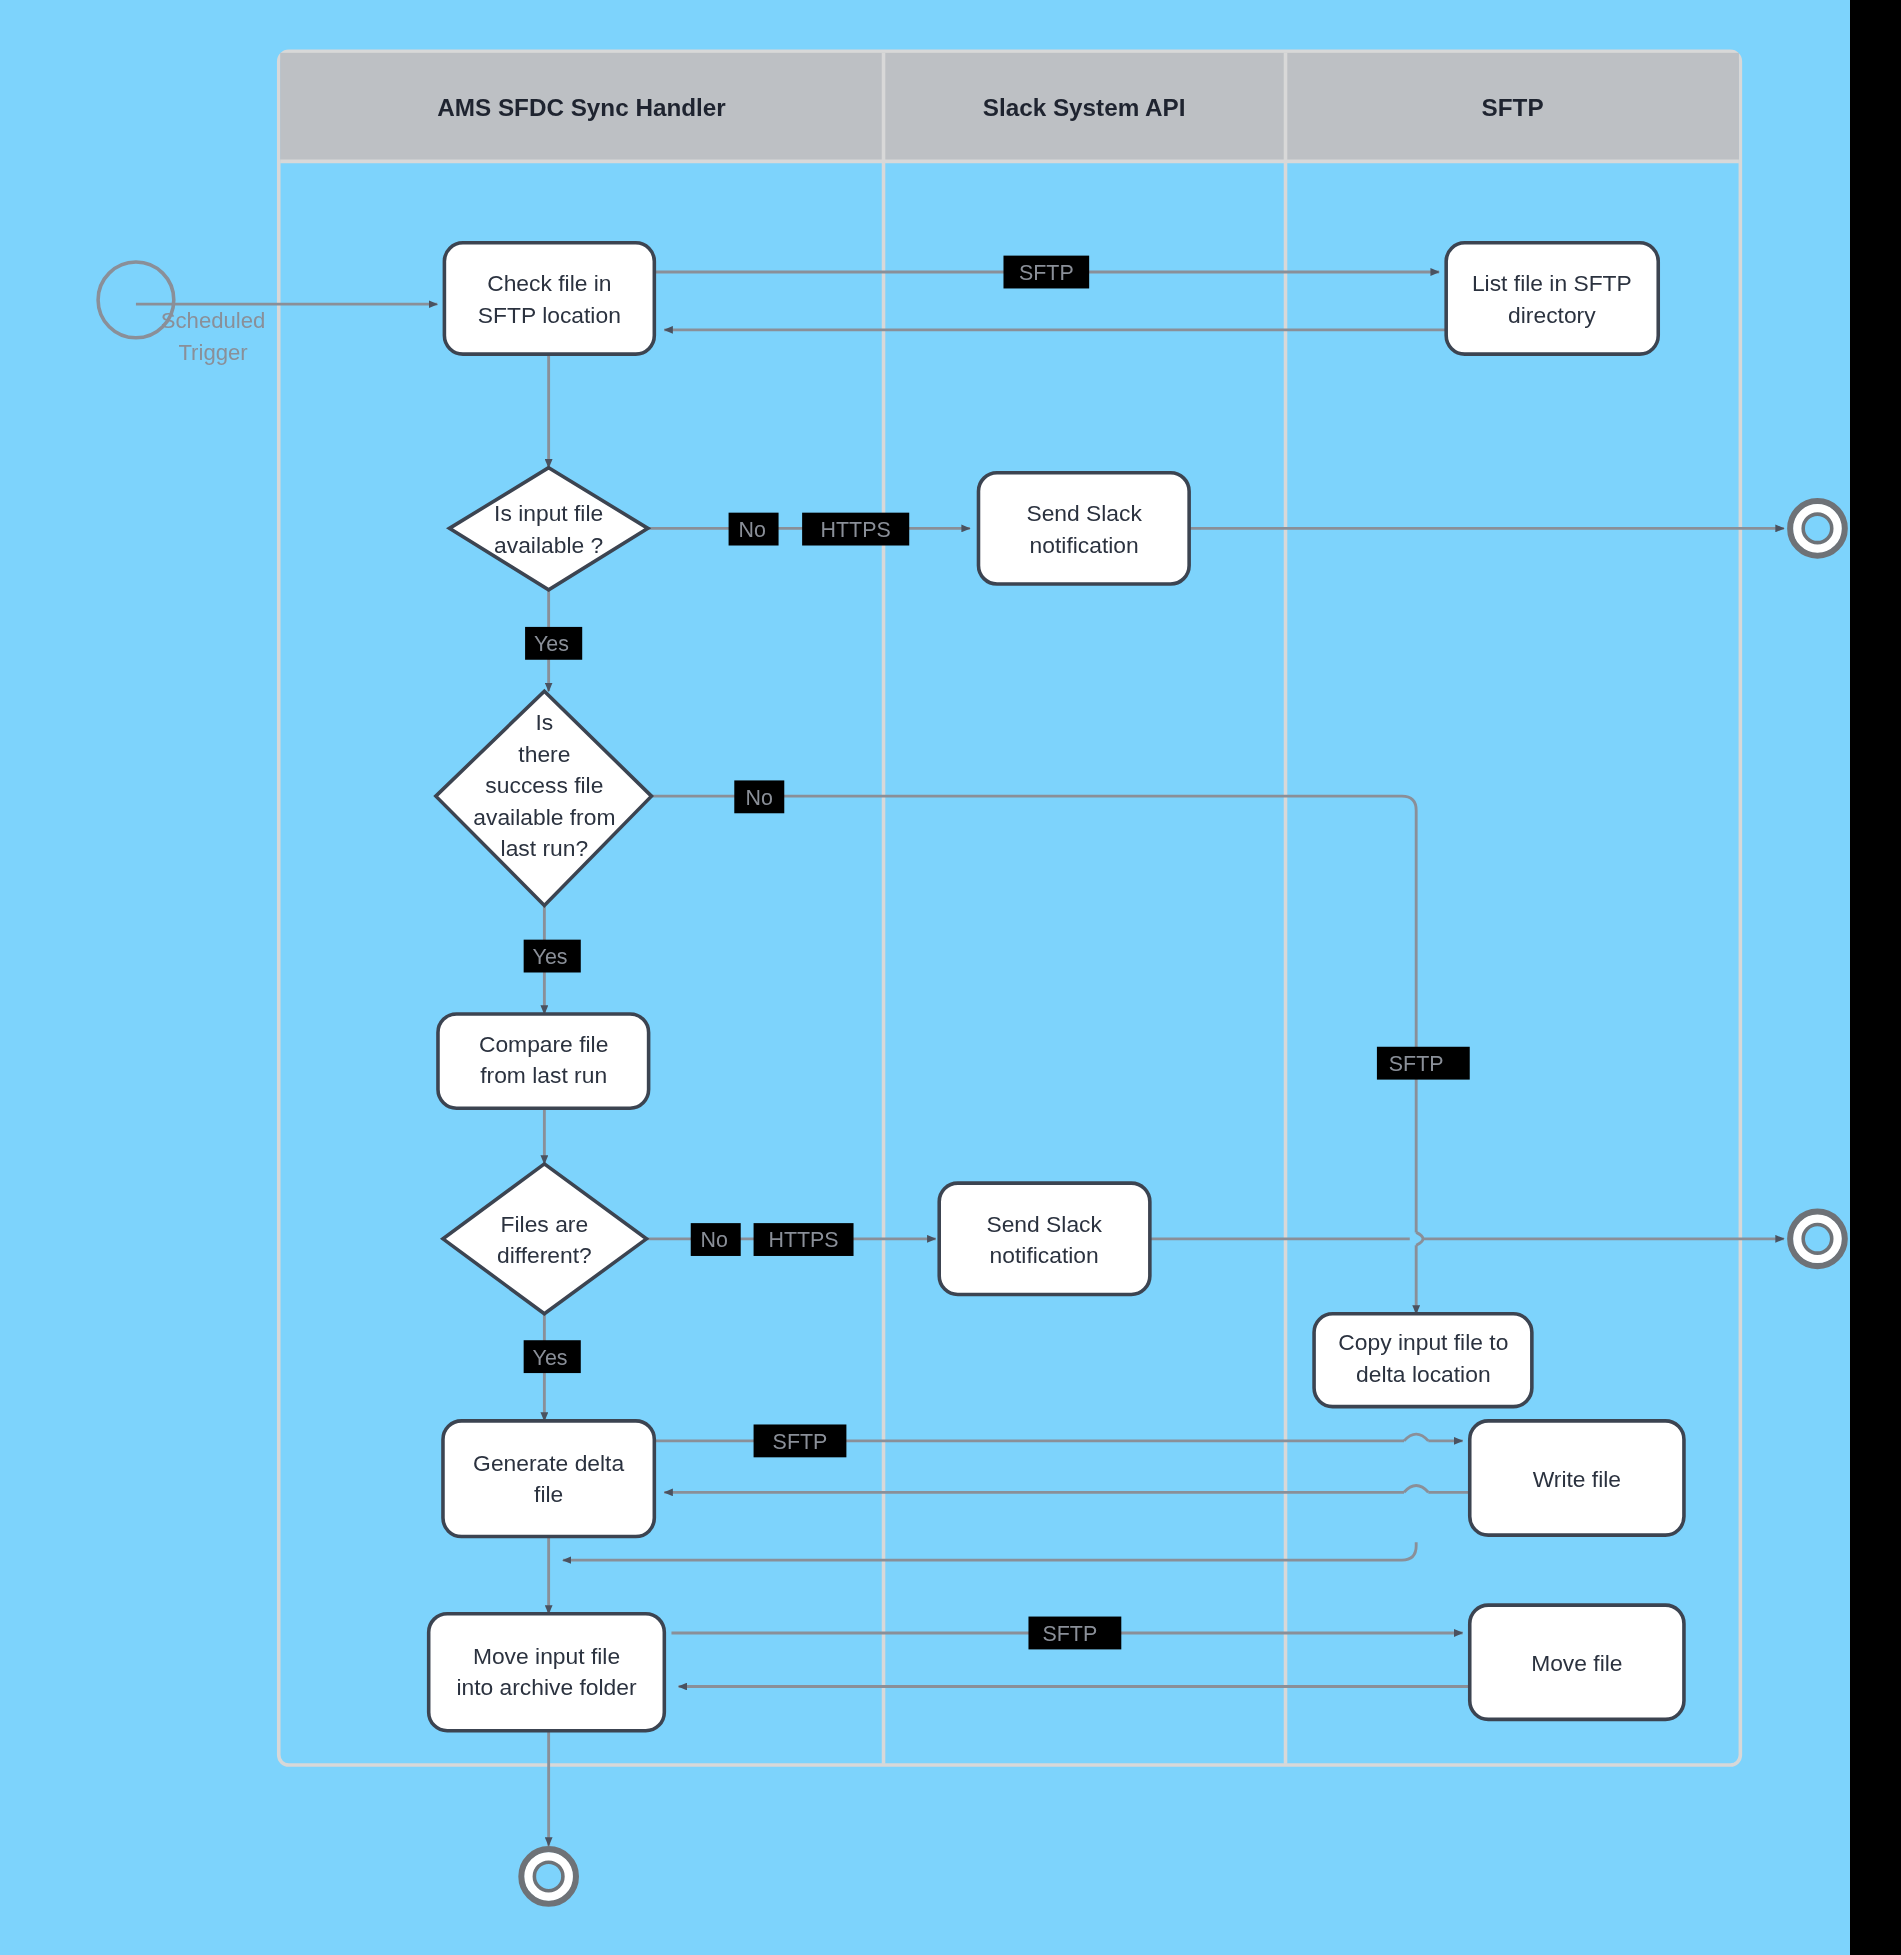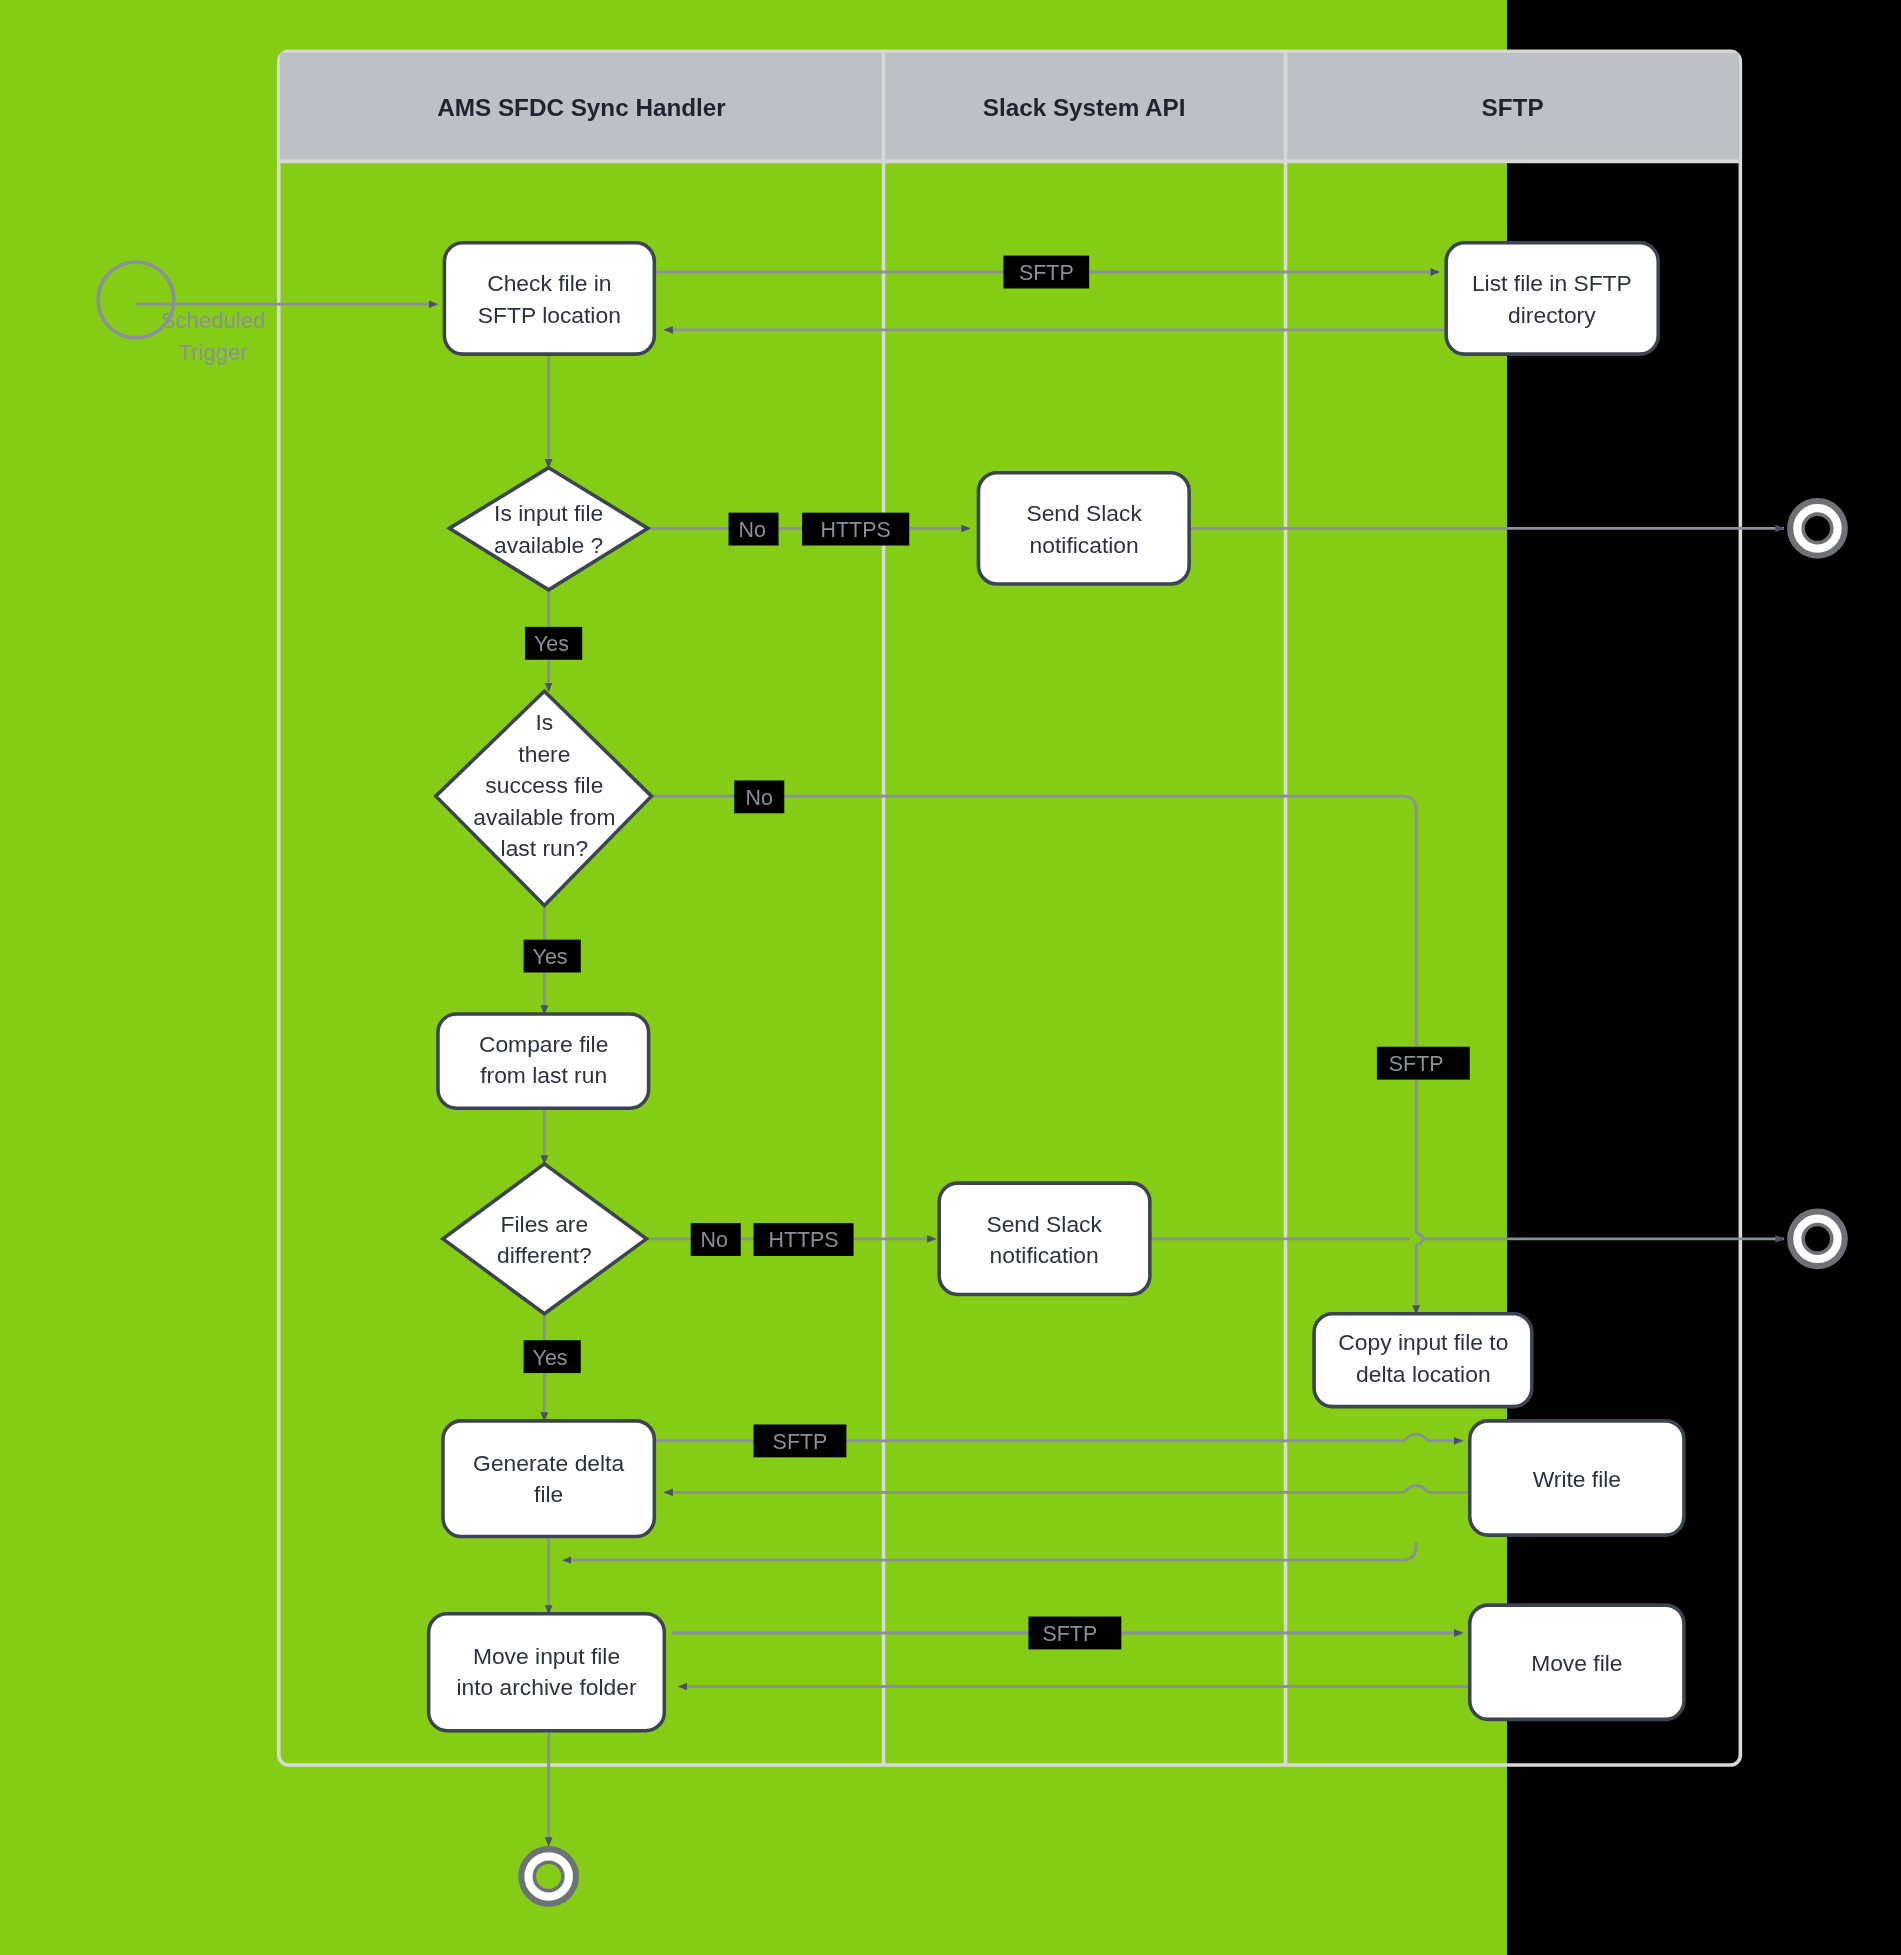--- a/index.html
+++ b/index.html
@@ -1,18 +1,18 @@
 <!DOCTYPE html>
 <html style="font-size:11.4px"><head>
 <meta charset="utf-8">
 <style>
   html,body{margin:0;padding:0;background:#000;}
   body{width:1902px;height:1955px;overflow:hidden;
        font-family:"Liberation Sans","DejaVu Sans",sans-serif;}
-  #stage{position:relative;width:1507px;height:1955px;background:#84cc16;}
+  #stage{position:relative;width:1850px;height:1955px;background:#7dd3fc;}
   svg{position:absolute;top:0;left:0;}
   .lane-head-text{font-size:34px;font-weight:bold;fill:#1f2430;
       font-family:"Liberation Sans",sans-serif;}
   .node-text{font-size:32px;fill:#2b323f;font-family:"Liberation Sans",sans-serif;}
   .edge-text{font-size:30px;fill:#8a8f98;font-family:"Liberation Sans",sans-serif;}
   .trigger-text{font-size:31px;fill:#8a8f98;font-family:"Liberation Sans",sans-serif;}
 </style>
 </head>
 <body>
 

